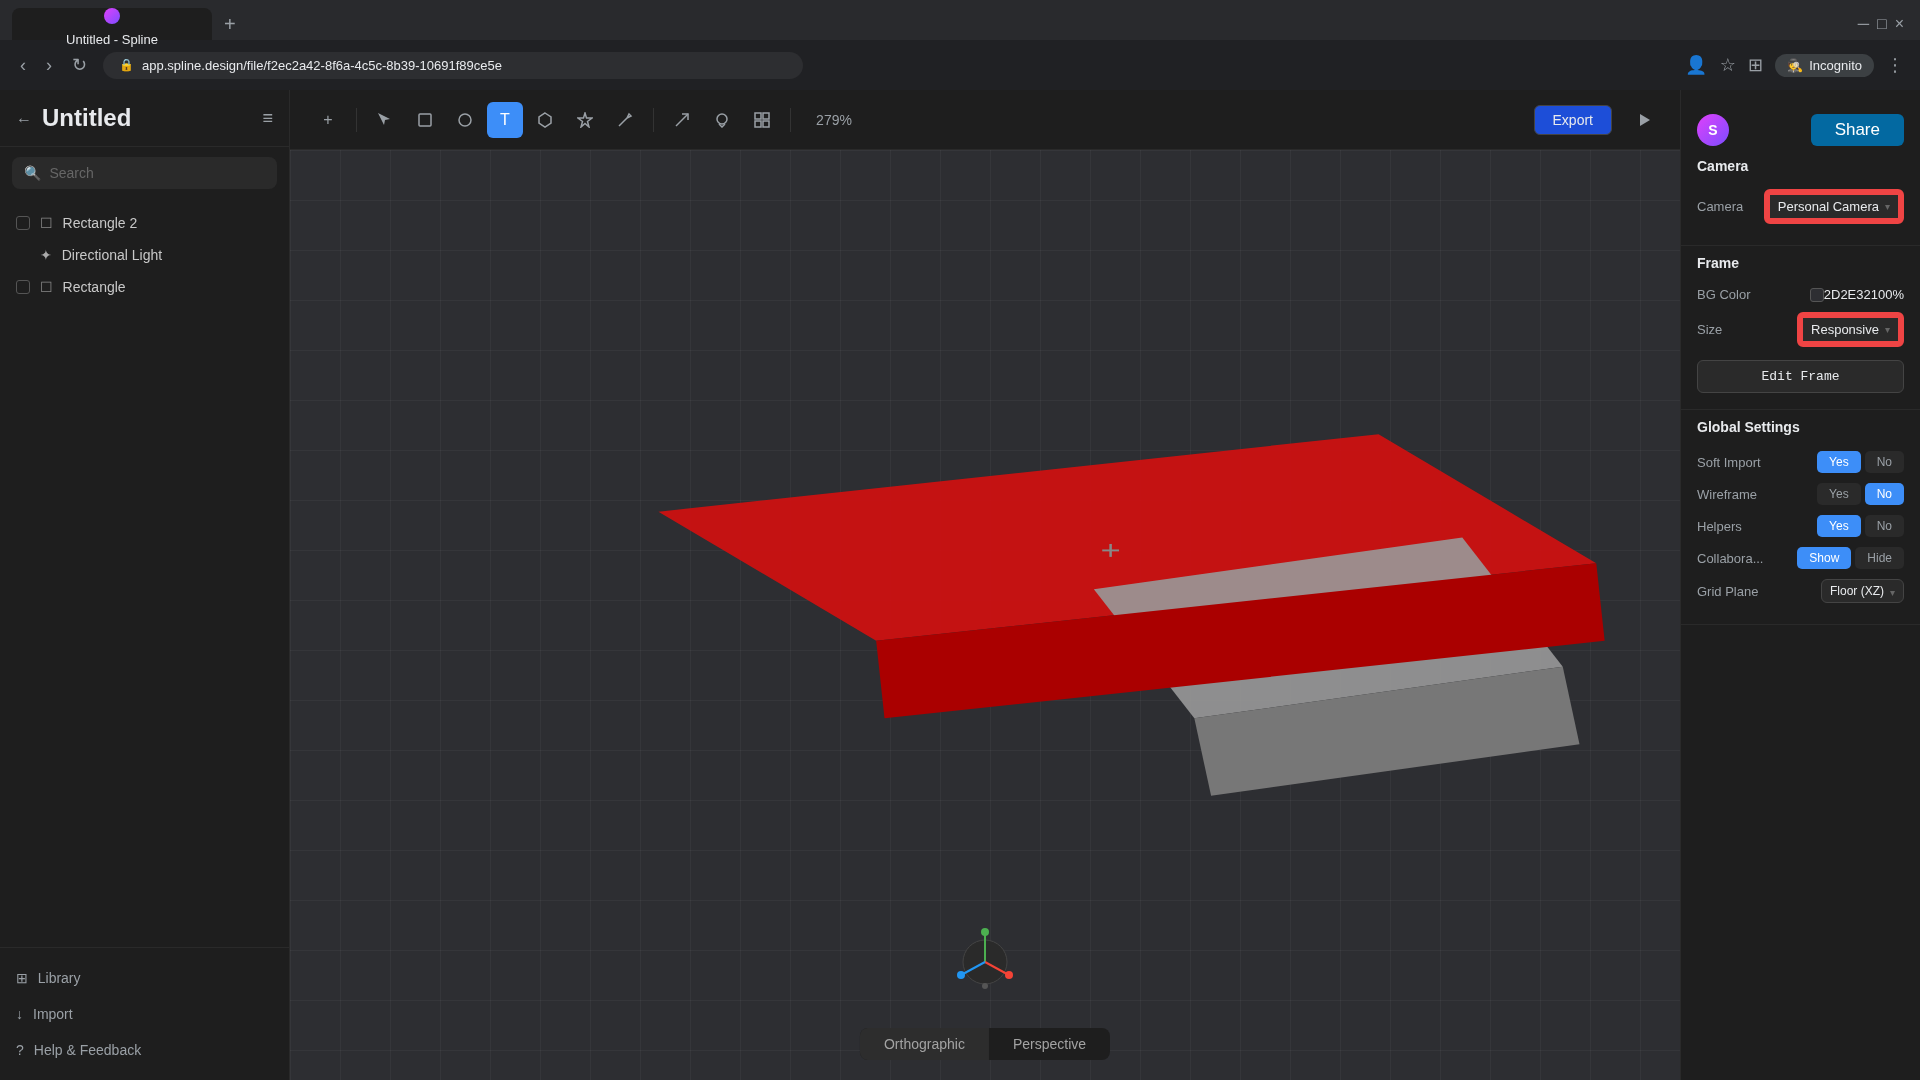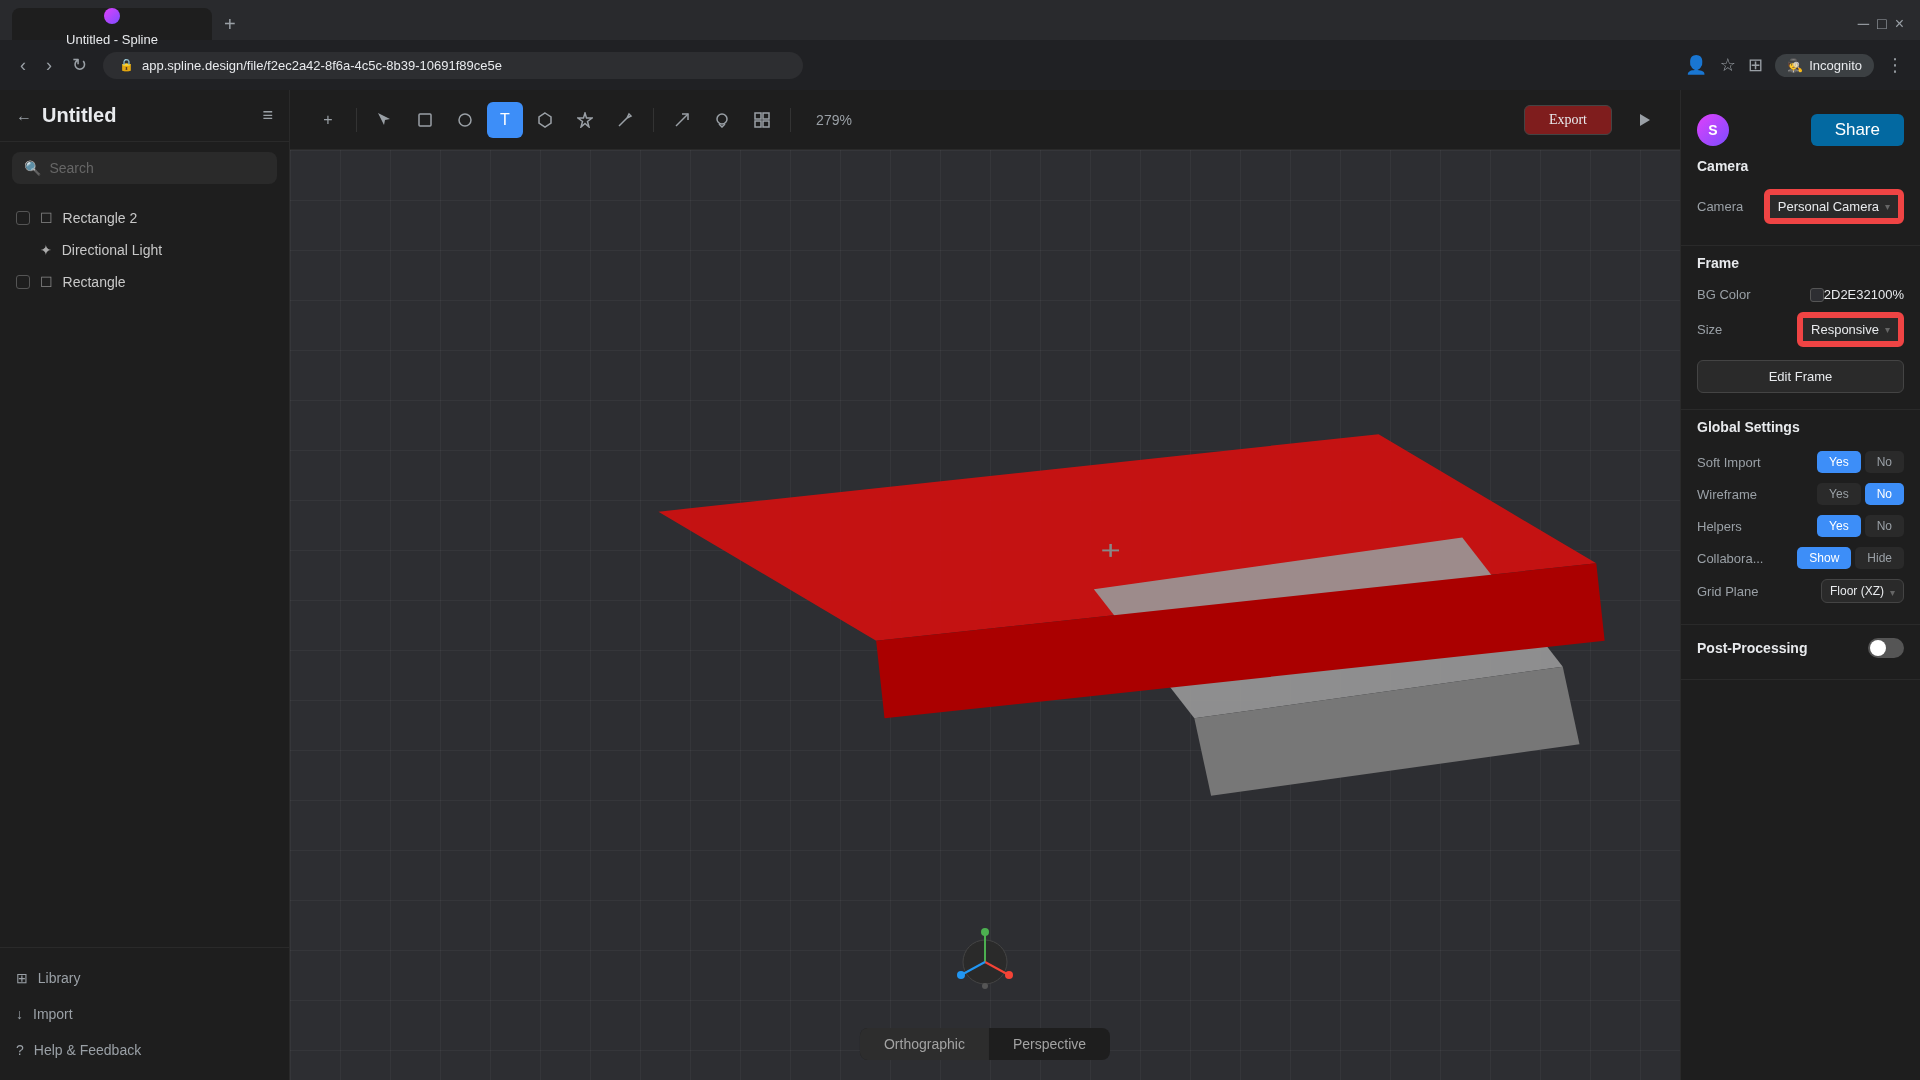--- a/index.html
+++ b/index.html
@@ -23,21 +23,21 @@
     .nav-icon { cursor: pointer; }
     .incognito-btn { background: #3c4043; color: #e8eaed; border-radius: 16px; padding: 4px 12px; font-size: 13px; display: flex; align-items: center; gap: 6px; }
 
     
     .app { display: flex; flex: 1; overflow: hidden; }
 
     
     .sidebar { width: 290px; background: #1e1e1e; display: flex; flex-direction: column; border-right: 1px solid #2a2a2a; flex-shrink: 0; }
     .sidebar-header { display: flex; align-items: center; padding: 14px 16px; gap: 10px; border-bottom: 1px solid #2a2a2a; }
     .back-arrow { color: #9aa0a6; font-size: 16px; cursor: pointer; }
-    .project-title { color: #e8eaed; font-size: 20px; font-weight: 600; flex: 1; }
+    .project-title { color: #e8eaed; font-size: 24px; font-weight: 600; flex: 1; }
     .menu-icon { color: #9aa0a6; font-size: 18px; cursor: pointer; }
 
     .search-bar { margin: 10px 12px; background: #2a2a2a; border-radius: 8px; padding: 8px 12px; display: flex; align-items: center; gap: 8px; }
     .search-icon { color: #666; font-size: 14px; }
     .search-input { background: none; border: none; color: #e8eaed; font-size: 14px; outline: none; flex: 1; }
     .search-input::placeholder { color: #666; }
 
     .scene-list { flex: 1; padding: 8px 0; overflow-y: auto; }
     .scene-item { display: flex; align-items: center; gap: 10px; padding: 8px 16px; color: #c0c0c0; font-size: 14px; cursor: pointer; }
     .item-checkbox { width: 14px; height: 14px; border: 1px solid #555; border-radius: 3px; background: transparent; flex-shrink: 0; }
@@ -47,21 +47,21 @@
     .sidebar-footer { border-top: 1px solid #2a2a2a; padding: 12px 0; }
     .footer-item { display: flex; align-items: center; gap: 10px; padding: 10px 16px; color: #9aa0a6; font-size: 14px; cursor: pointer; }
 
     
     .main-area { flex: 1; display: flex; flex-direction: column; overflow: hidden; }
     .toolbar { display: flex; align-items: center; padding: 0 20px; height: 60px; background: #1e1e1e; border-bottom: 1px solid #2a2a2a; gap: 4px; }
     .tool-btn { width: 36px; height: 36px; display: flex; align-items: center; justify-content: center; border-radius: 6px; cursor: pointer; color: #9aa0a6; font-size: 16px; background: transparent; border: none; }
     .tool-btn.active { background: #3d8ef8; color: white; }
     .tool-divider { width: 1px; height: 24px; background: #333; margin: 0 6px; }
     .zoom-display { color: #9aa0a6; font-size: 14px; margin-left: 8px; min-width: 50px; text-align: center; }
-    .export-btn { margin-left: auto; background: #7f1d1d; border: 1px solid #444; color: #e8eaed; padding: 6px 24px; border-radius: 6px; cursor: pointer; font-size: 14px; font-family: Liberation Serif, serif; }
+    .export-btn { margin-left: auto; background: #1d4ed8; border: 1px solid #444; color: #e8eaed; padding: 6px 18px; border-radius: 6px; cursor: pointer; font-size: 14px; }
     .play-btn { margin-left: 12px; width: 32px; height: 32px; display: flex; align-items: center; justify-content: center; color: #9aa0a6; cursor: pointer; }
 
     
     .canvas-area { flex: 1; background: #2D2E32; position: relative; overflow: hidden; }
     .canvas-grid { position: absolute; inset: 0; background-image: linear-gradient(rgba(255,255,255,0.04) 1px, transparent 1px), linear-gradient(90deg, rgba(255,255,255,0.04) 1px, transparent 1px); background-size: 50px 50px; }
 
     
     .shapes-svg { position: absolute; inset: 0; width: 100%; height: 100%; }
 
     
@@ -83,21 +83,21 @@
     .share-btn { background: #0369a1; color: white; border: none; border-radius: 6px; padding: 6px 24px; font-size: 17px; cursor: pointer; }
 
     .prop-row { display: flex; align-items: center; justify-content: space-between; padding: 5px 0; }
     .prop-label { color: #9aa0a6; font-size: 13px; }
     .prop-value { color: #e8eaed; font-size: 13px; display: flex; align-items: flex-end; }
     .dropdown-select { background: #2a2a2a; border: 6px solid #ef4444; color: #e8eaed; border-radius: 6px; padding: 4px 8px; font-size: 13px; display: flex; align-items: center; gap: 6px; cursor: pointer; }
     .dropdown-arrow { font-size: 10px; color: #666; }
 
     .color-swatch { width: 14px; height: 14px; border-radius: 3px; background: #2D2E32; border: 1px solid #555; }
 
-    .edit-frame-btn { width: 100%; background: #2a2a2a; border: 1px solid #444; color: #e8eaed; border-radius: 6px; padding: 8px; font-size: 13px; cursor: pointer; text-align: center; margin-top: 8px; }
+    .edit-frame-btn { width: 100%; background: #2a2a2a; border: 1px solid #444; color: #e8eaed; border-radius: 6px; padding: 8px; font-size: 13px; cursor: pointer; text-align: center; margin-top: 8px; font-family: Liberation Mono, monospace; }
 
     .toggle-group { display: flex; gap: 4px; }
     .toggle-btn { padding: 4px 12px; border-radius: 5px; font-size: 12px; cursor: pointer; border: none; }
     .toggle-btn.on { background: #3d8ef8; color: white; }
     .toggle-btn.off { background: #2a2a2a; color: #9aa0a6; }
 
     .grid-plane-select { background: #2a2a2a; border: 1px solid #444; border-radius: 6px; padding: 4px 8px; color: #e8eaed; font-size: 12px; display: flex; align-items: flex-end; gap: 6px; cursor: pointer; }
 
     .toggle-switch { width: 36px; height: 20px; background: #555; border-radius: 10px; position: relative; cursor: pointer; }
     .toggle-switch::after { content: ''; position: absolute; width: 16px; height: 16px; border-radius: 50%; background: white; top: 2px; left: 2px; transition: left 0.2s; }
@@ -380,21 +380,15 @@
       <div class="prop-row">
         <span class="prop-label">Grid Plane</span>
         <div class="dropdown-select grid-plane-select">
           <span>Floor (XZ)</span>
           <span class="dropdown-arrow">▾</span>
         </div>
       </div>
     </div>
 
 
-    <div class="panel-section">
-      <div class="prop-row">
-        <span class="panel-title">Post-Processing</span>
-        <div class="toggle-switch"></div>
-      </div>
-    </div>
   </div>
 
 </div>
 
 </body></html>

